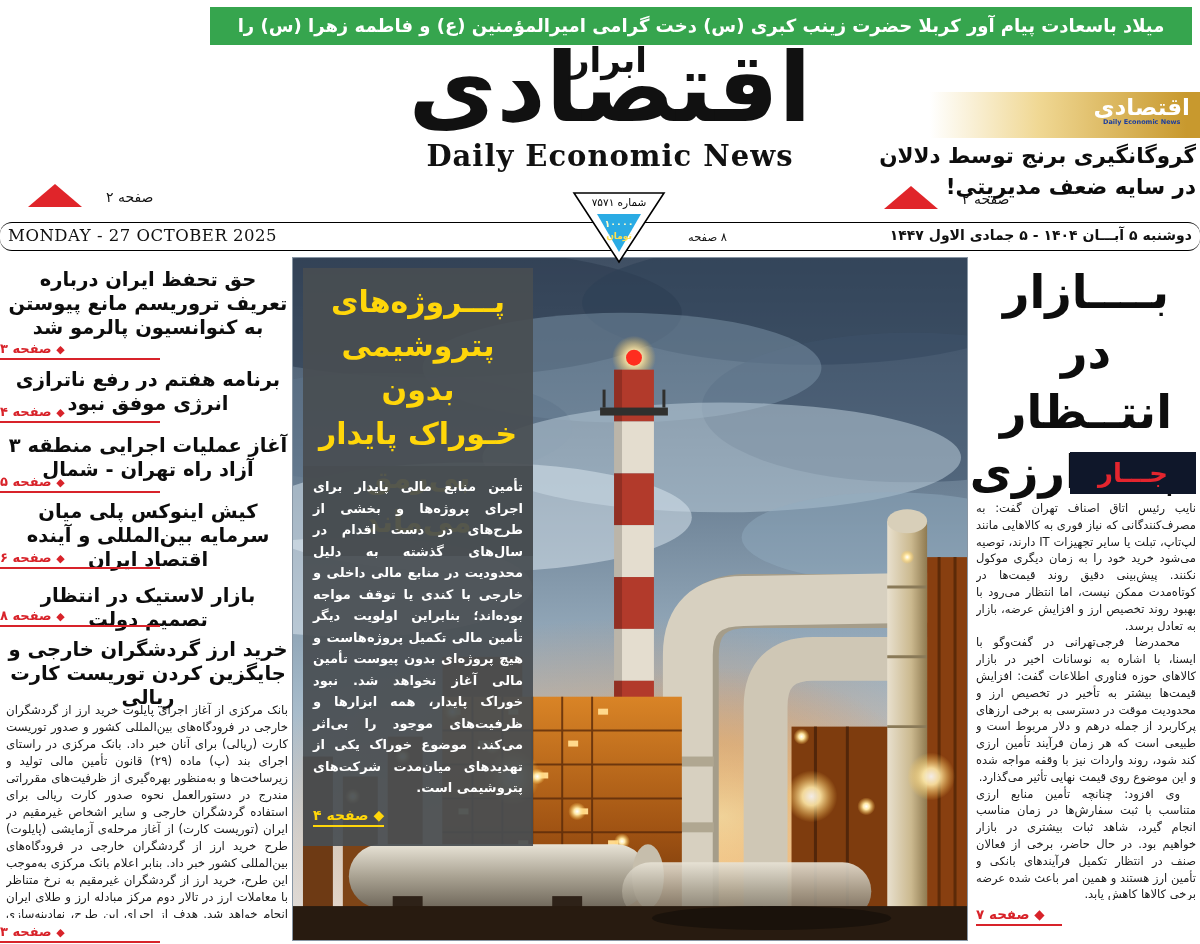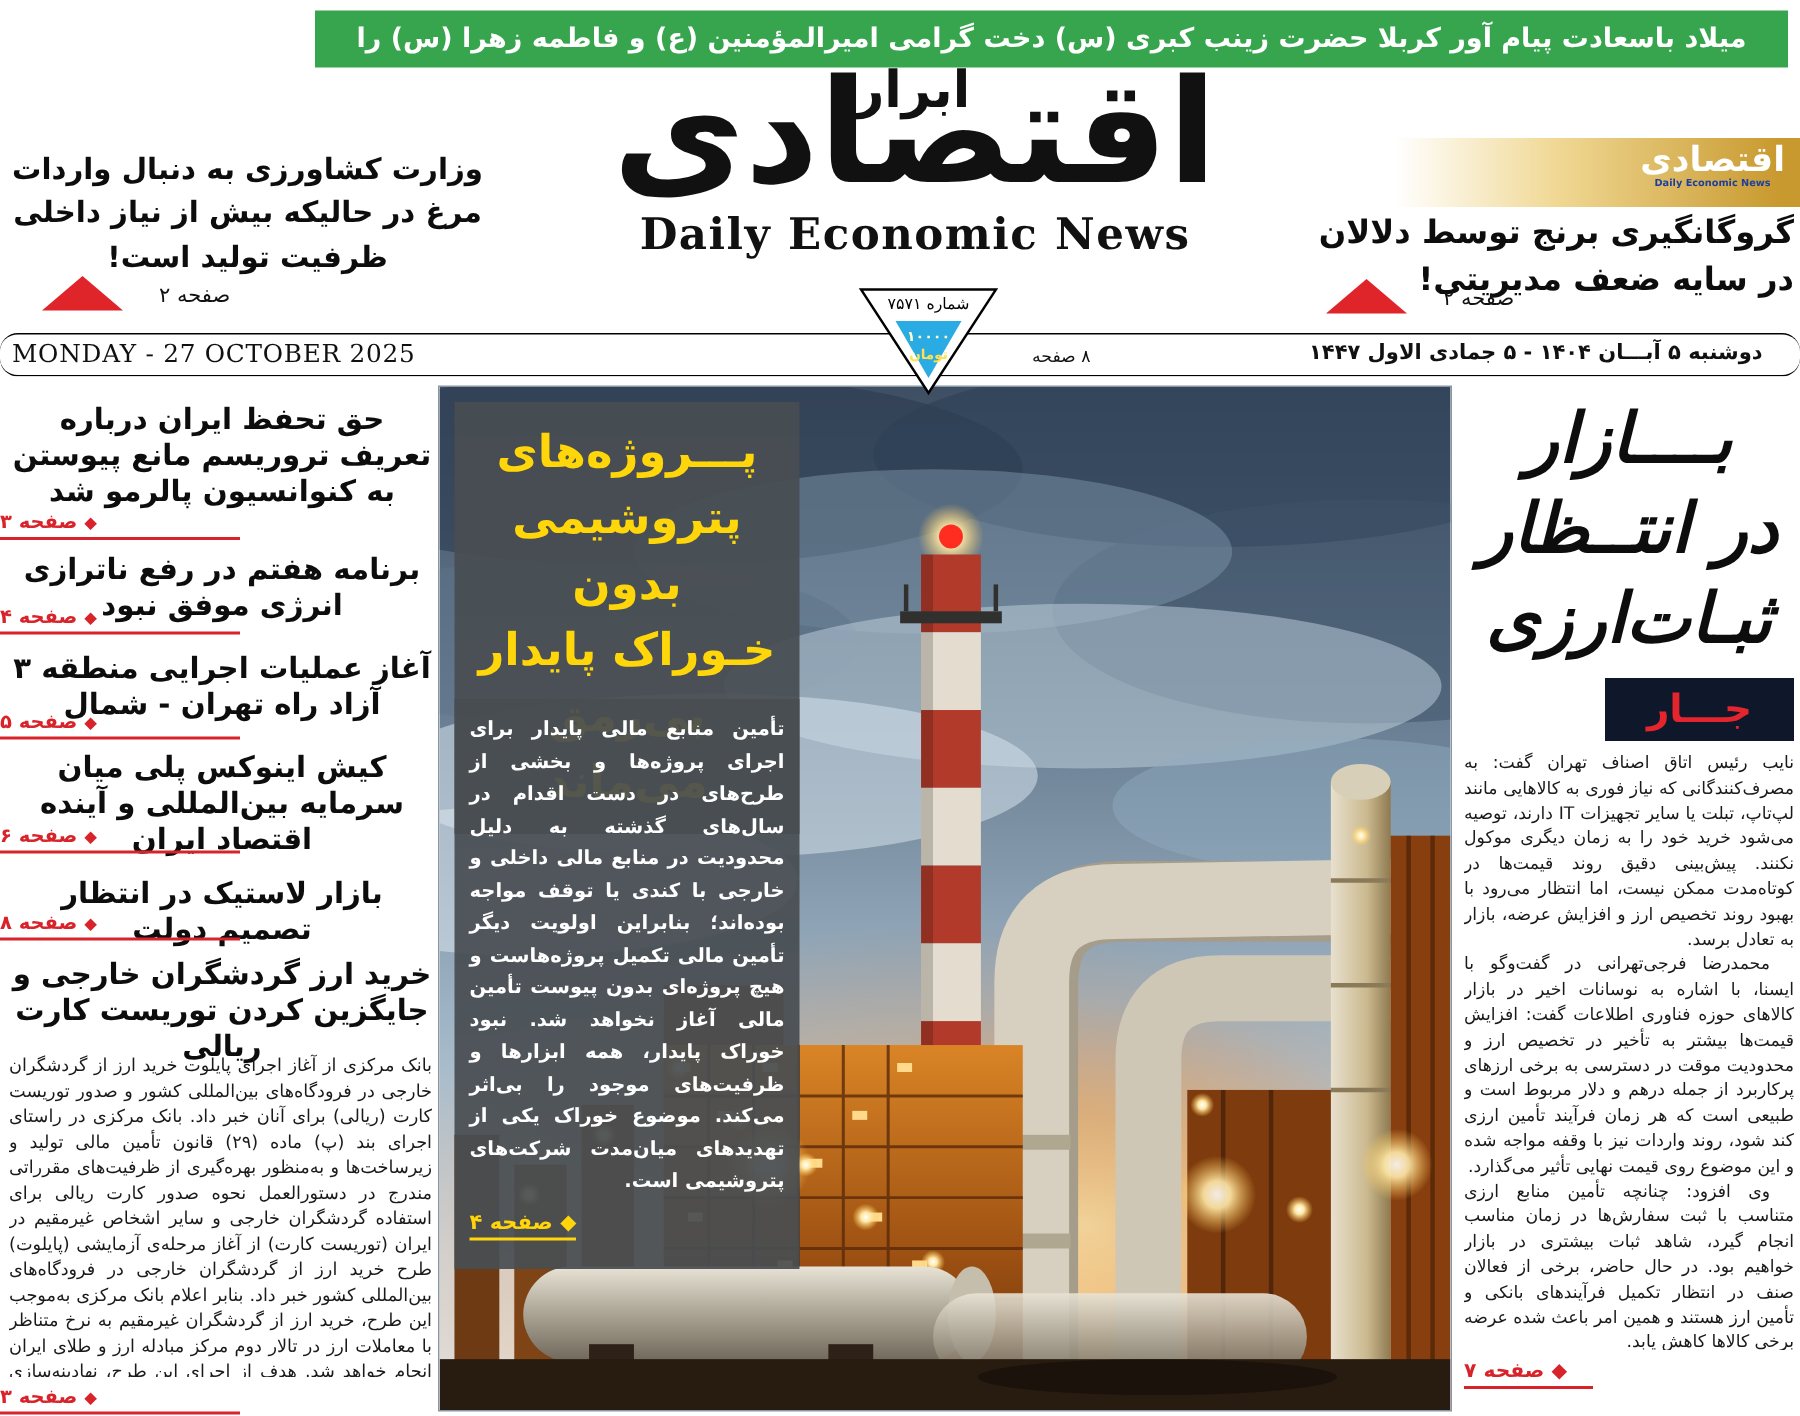--- a/index.html
+++ b/index.html
@@ -34,21 +34,21 @@
     direction:rtl;text-align:right;line-height:1.45;color:#0d0d0d;}
 
   
   .issue-tri{position:absolute;left:572px;top:192px;z-index:6;}
 
   
   .datebar{position:absolute;left:0;top:222px;width:1200px;height:27px;
     border-top:1.3px solid #000;border-bottom:1.3px solid #000;border-radius:12px;}
   .date-en{position:absolute;left:8px;top:3px;font-family:"DejaVu Serif",serif;font-size:16.5px;
     letter-spacing:.5px;color:#111;}
-  .date-fa{position:absolute;right:25px;top:4px;font-size:14px;font-weight:bold;direction:rtl;}
+  .date-fa{position:absolute;right:8px;top:4px;font-size:14px;font-weight:bold;direction:rtl;}
   .pages-label{position:absolute;left:688px;top:7px;font-size:11.5px;direction:rtl;}
 
   
   .left-col{position:absolute;left:6px;top:256px;width:284px;height:688px;}
   .lc-head{position:absolute;right:0;width:100%;font-size:19.5px;font-weight:bold;direction:rtl;
     text-align:center;line-height:24px;color:#0d0d0d;}
   .pmarker{position:absolute;left:-6px;width:160px;border-bottom:2px solid #d8232a;padding-bottom:2px;
     font-size:13px;color:#d8232a;direction:rtl;text-align:left;font-weight:bold;}
   .pmarker .dm{color:#d8232a;font-size:11px;}
   .lc-body{position:absolute;left:0;top:446px;width:282px;height:216px;overflow:hidden;direction:rtl;
@@ -61,38 +61,37 @@
   .ph-head{position:absolute;left:10px;top:10px;width:212px;padding:12px 9px;background:rgba(72,77,82,.93);
     color:#ffd60a;font-size:30px;font-weight:bold;direction:rtl;text-align:center;line-height:44px;}
   .ph-body{position:absolute;left:10px;top:208px;width:210px;padding:10px 10px 20px;background:rgba(72,77,82,.93);
     color:#fff;font-size:13px;font-weight:bold;direction:rtl;text-align:justify;line-height:21.5px;}
   .ph-marker{display:block;margin-top:6px;color:#ffd60a;direction:rtl;text-align:left;font-size:14px;}
   .ph-marker .in{border-bottom:2px solid #ffd60a;padding-bottom:2px;}
 
   
   .right-col{position:absolute;left:976px;top:256px;width:220px;height:688px;}
   .rc-headline{position:absolute;top:6px;width:100%;direction:rtl;text-align:center;font-weight:bold;
-    font-size:46px;line-height:60px;color:#0d0d0d;letter-spacing:-1px;font-style:italic;}
+    font-size:46px;line-height:60px;color:#0d0d0d;letter-spacing:-1px;}
   .rc-watermark{position:absolute;left:94px;top:196px;width:126px;height:42px;background:#0f172a;
     color:#e4252e;font-size:26px;font-weight:bold;direction:rtl;text-align:center;line-height:42px;z-index:3;}
   .rc-body{position:absolute;left:0;top:244px;width:220px;height:400px;overflow:hidden;direction:rtl;
     text-align:justify;font-size:11.5px;line-height:16.8px;color:#1a1a1a;}
   .rc-body p{margin:0;text-indent:16px;}
   .rc-body p:first-child{text-indent:0;}
   .rc-marker{position:absolute;left:0;top:650px;width:86px;border-bottom:2px solid #d8232a;
     padding-bottom:2px;font-size:13.5px;color:#d8232a;direction:rtl;text-align:left;font-weight:bold;}
 </style>
 </head>
 <body>
 
 <div class="page">
 
   <div class="green-banner">میلاد باسعادت پیام آور کربلا حضرت زینب کبری (س) دخت گرامی امیرالمؤمنین (ع) و فاطمه زهرا (س) را تبریک می گوییم</div>
 
-  <div class="mast-left-head">وزارت کشاورزی به دنبال واردات مرغ در حالیکه بیش از نیاز داخلی ظرفیت تولید است!</div>
   <div class="mast-marker mast-marker-left">
     <span class="tri-up"></span>
     <span class="pg">صفحه ۲</span>
   </div>
 
   <div class="logo-wrap">
     <div class="logo-fa">اقتصادی</div>
     <div class="logo-fa-small">ابرار</div>
     <div class="logo-en">Daily Economic News</div>
   </div>

